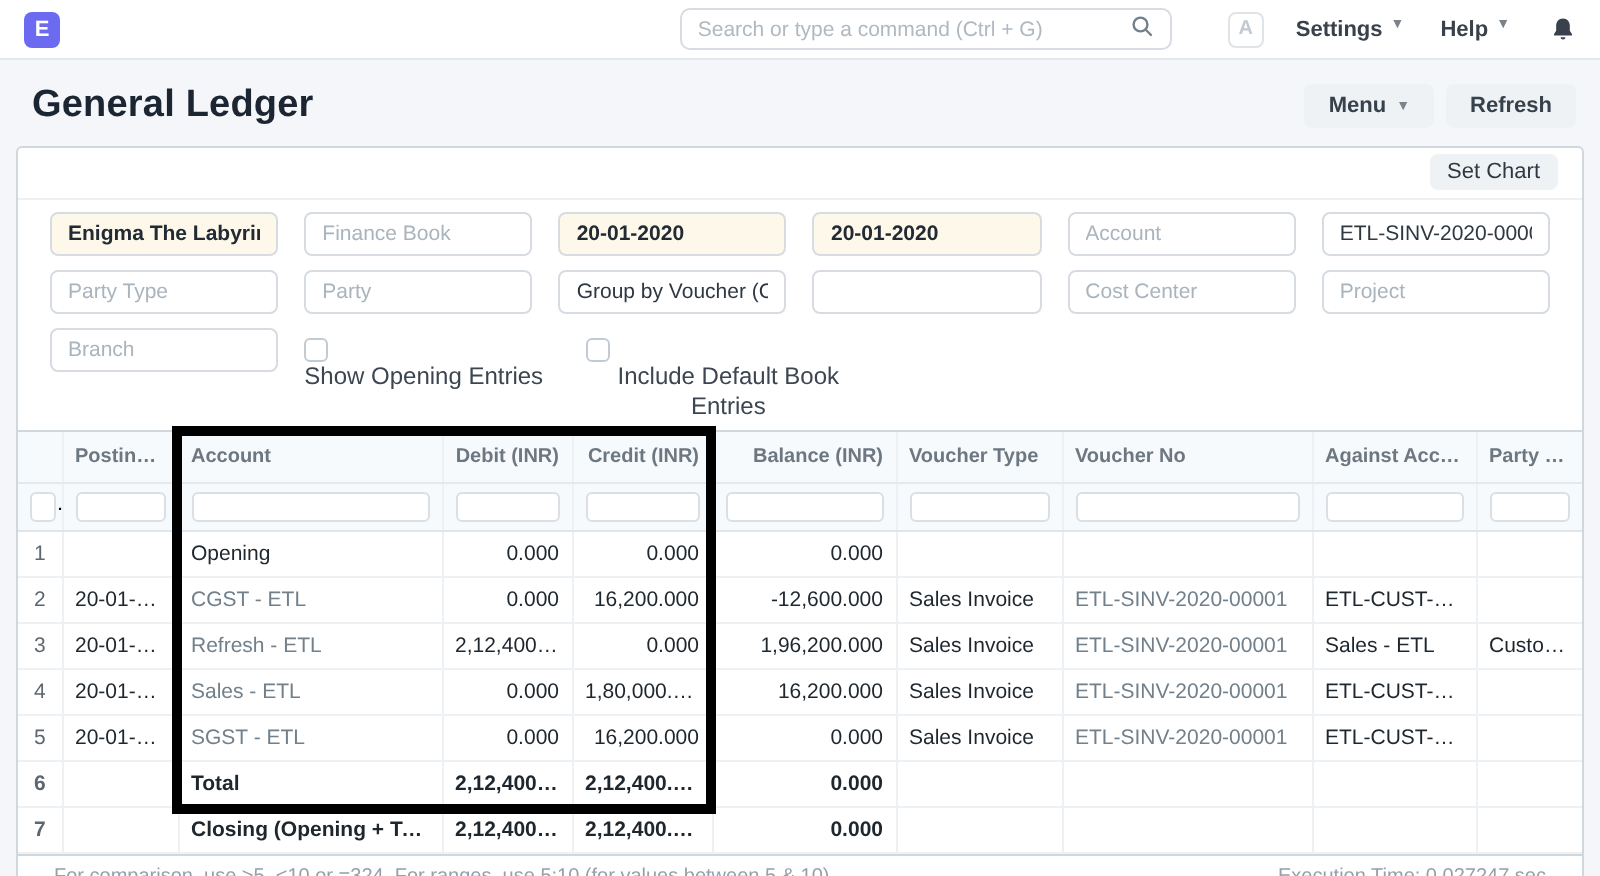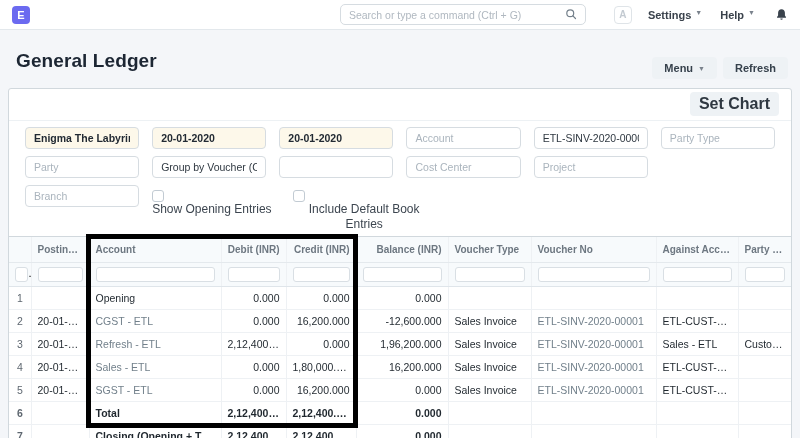--- a/index.html
+++ b/index.html
@@ -43,36 +43,36 @@
     display: flex; align-items: flex-start; gap: 4px; cursor: pointer;
   }
   .caret { font-size: 7px; color: #7a828c; }
   .bell-icon { margin-left: 2px; display: flex; align-items: center; }
   
   .page-head {
     display: flex; align-items: center; justify-content: space-between;
     padding: 12px 12px 9px 16px;
   }
   .page-title { font-size: 19px; font-weight: bold; color: #1c2633; letter-spacing: 0.1px; }
-  .head-buttons { display: flex; gap: 6px; margin-top: 15px; }
+  .head-buttons { display: flex; gap: 6px; }
   .btn {
     background: #eef2f5; color: #36414c; border: none; border-radius: 4px;
     font-size: 11px; font-weight: bold; font-family: "Liberation Sans", sans-serif;
     padding: 5px 12px; cursor: pointer; display: flex; align-items: center; gap: 5px;
   }
   
   .card {
     margin: 0 8px; background: #fff; border: 1px solid #d1d8dd; border-radius: 3px;
     position: relative;
   }
   .chart-bar {
     display: flex; justify-content: flex-end; padding: 3px 12px 4px;
     border-bottom: 1px solid #edf1f4;
   }
-  .btn-small { padding: 3px 9px; font-weight: bold; font-size: 16px; color: #2f3841; }
+  .btn-small { padding: 3px 9px; font-weight: normal; font-size: 11px; color: #2f3841; }
   
   .filters { padding: 6px 16px 4px; }
   .filter-grid {
     display: grid; grid-template-columns: repeat(6, 1fr);
     gap: 7px 13px; margin-bottom: 7px;
   }
   .f-input {
     height: 22px; border: 1px solid #d6dce1; border-radius: 4px; background: #fff;
     font-size: 10.5px; font-family: "Liberation Sans", sans-serif;
     padding: 0 8px; color: #2f3841; width: 100%; outline: none;
@@ -176,20 +176,21 @@
 
 <div class="card">
 
   <div class="chart-bar">
     <button class="btn btn-small">Set Chart</button>
   </div>
 
   <div class="filters">
     <div class="filter-grid">
       <input class="f-input filled" value="Enigma The Labyrinth" style="">
+      <input class="f-input" placeholder="Finance Book" style="">
       <input class="f-input filled" value="20-01-2020" style="">
       <input class="f-input filled" value="20-01-2020" style="">
       <input class="f-input" placeholder="Account" style="">
       <input class="f-input" value="ETL-SINV-2020-00001" style="">
 
       <input class="f-input" placeholder="Party Type" style="">
       <input class="f-input" placeholder="Party" style="">
       <input class="f-input" value="Group by Voucher (Consol" style="">
       <input class="f-input" style="">
       <input class="f-input" placeholder="Cost Center" style="">

